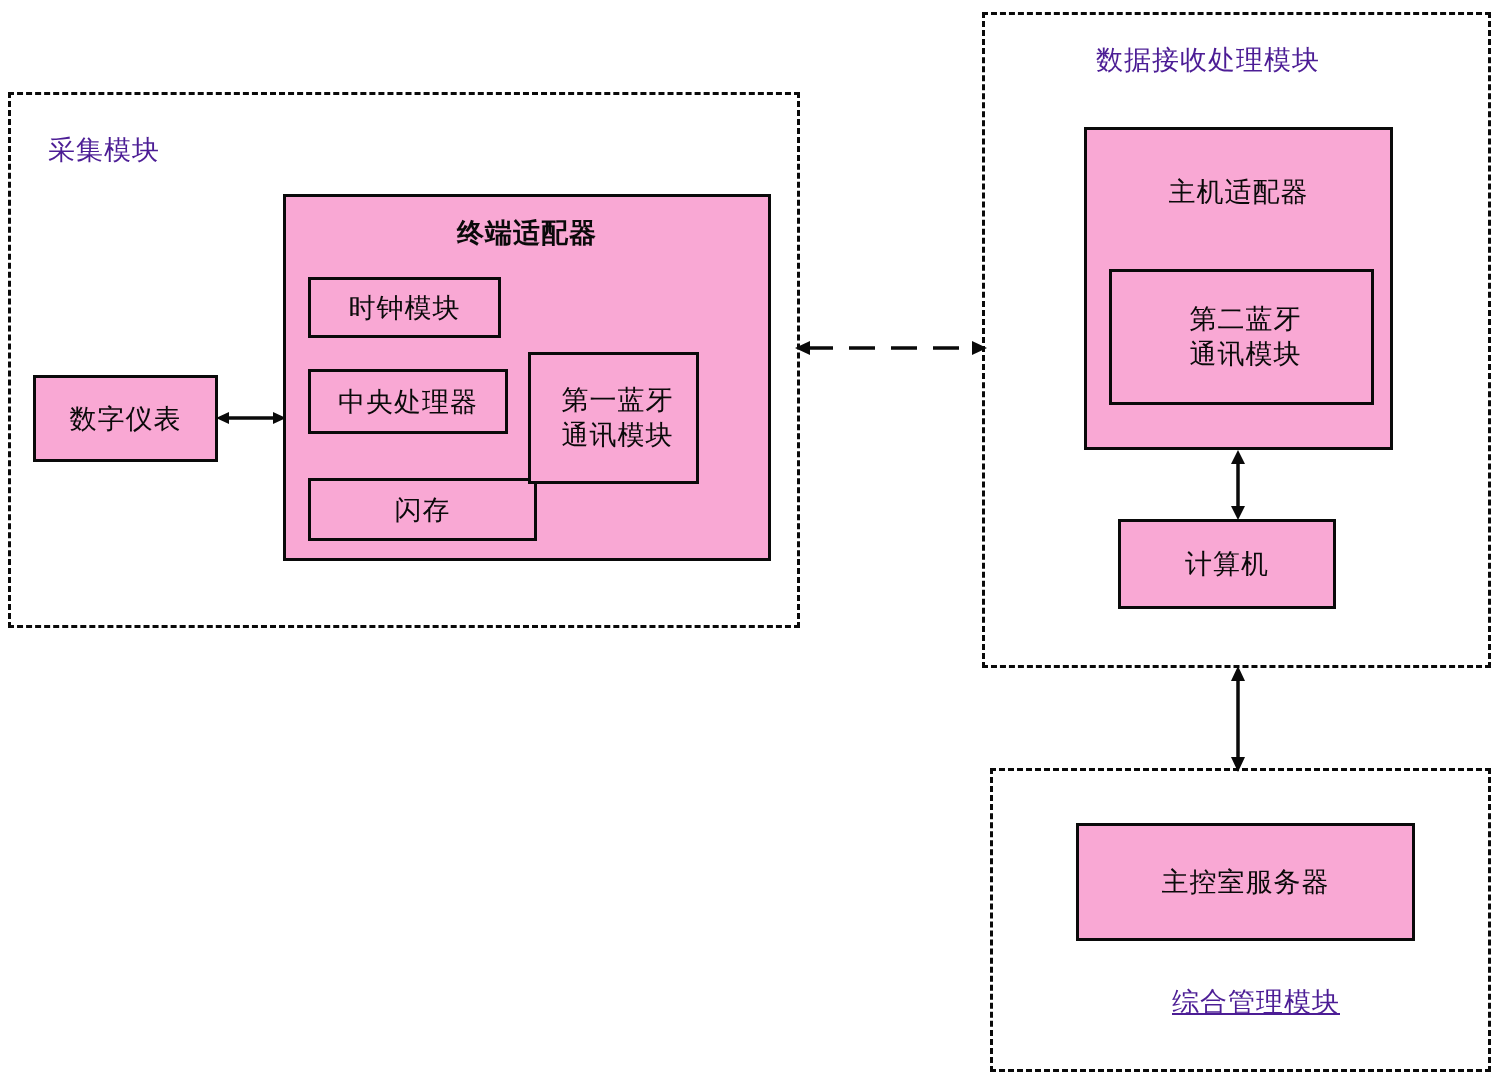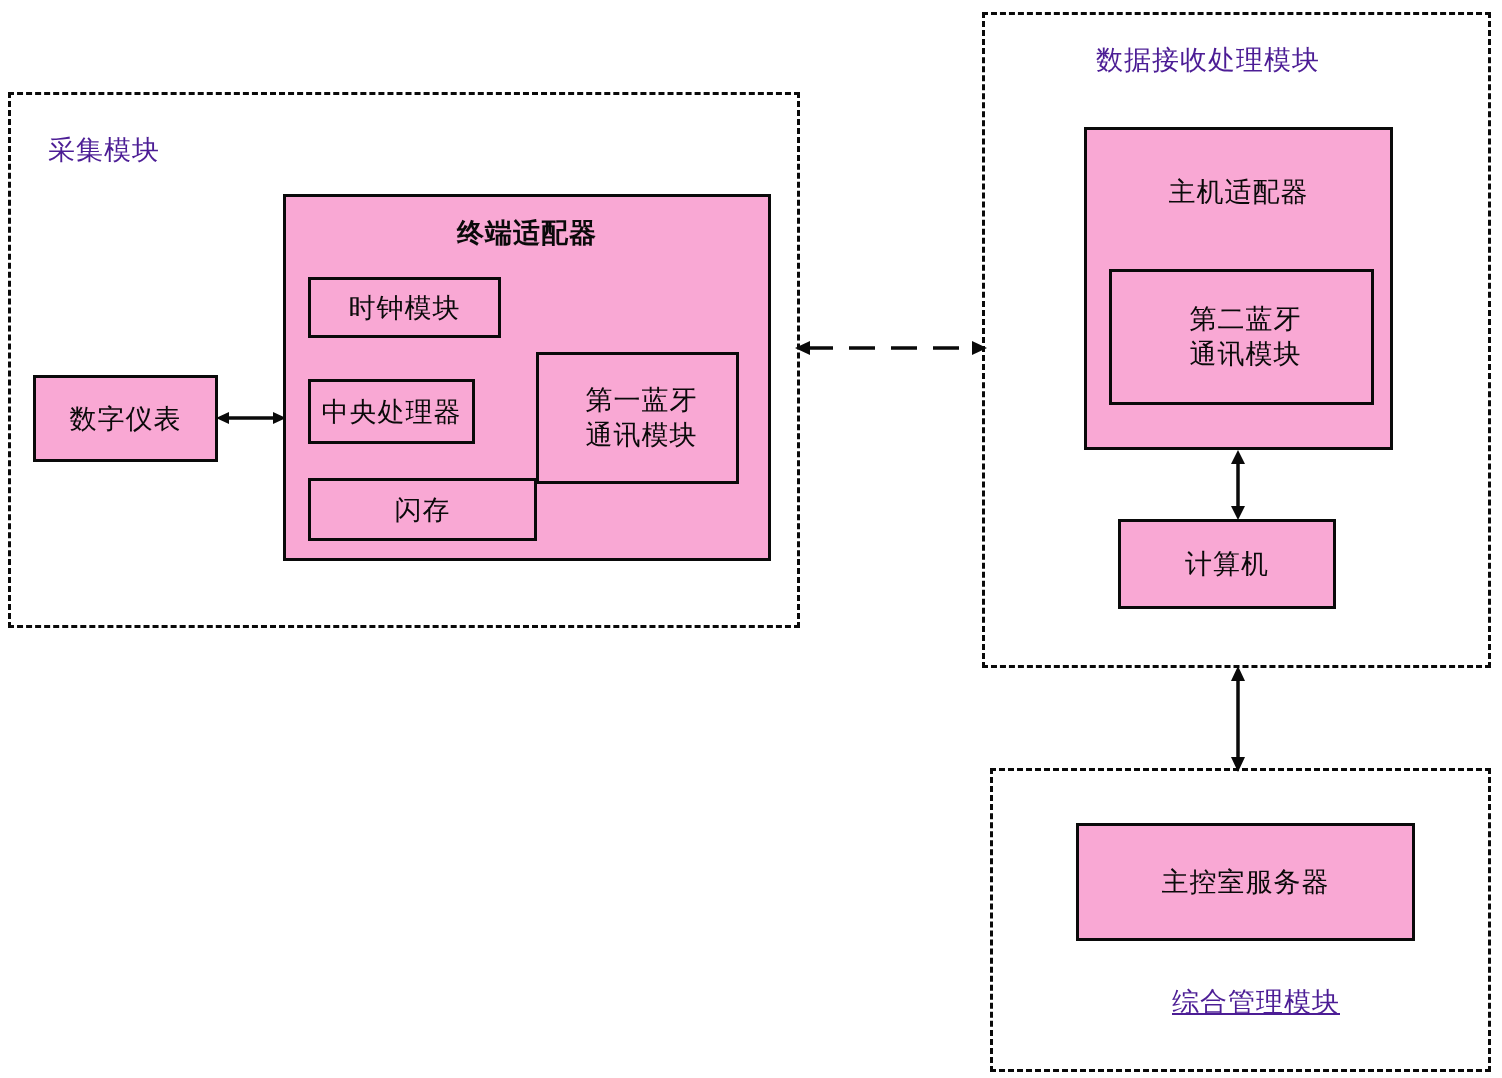--- a/index.html
+++ b/index.html
@@ -98,29 +98,29 @@
     </svg>
   </div>
 
   <div class="solid-box" style="left:283px; top:194px; width:488px; height:367px;">
     <div class="inner-title" style="top:18px;font-weight:bold;">终端适配器</div>
 
     <div class="solid-box" style="left:22px; top:80px; width:193px; height:61px;">
       <div class="box-label">时钟模块</div>
     </div>
 
-    <div class="solid-box" style="left:22px; top:182px; width:167px; height:65px;">
+    <div class="solid-box" style="left:22px; top:172px; width:200px; height:65px;">
       <div class="box-label">中央处理器</div>
     </div>
 
     <div class="solid-box" style="left:22px; top:281px; width:229px; height:63px;">
       <div class="box-label">闪存</div>
     </div>
 
-    <div class="solid-box" style="left:250px; top:155px; width:203px; height:132px;">
+    <div class="solid-box" style="left:242px; top:155px; width:171px; height:132px;">
       <div class="box-label two-line">第一蓝牙
 通讯模块</div>
     </div>
   </div>
 
   <div class="arrow" style="left:795px; top:336px; width:192px; height:24px;">
     <svg width="192" height="24" viewBox="0 0 192 24">
       <line x1="12" y1="12" x2="180" y2="12" stroke="#0a0a0a" stroke-width="3.5" stroke-dasharray="26 16"></line>
       <polygon points="0,12 15,5 15,19" fill="#0a0a0a"></polygon>
       <polygon points="192,12 177,5 177,19" fill="#0a0a0a"></polygon>

